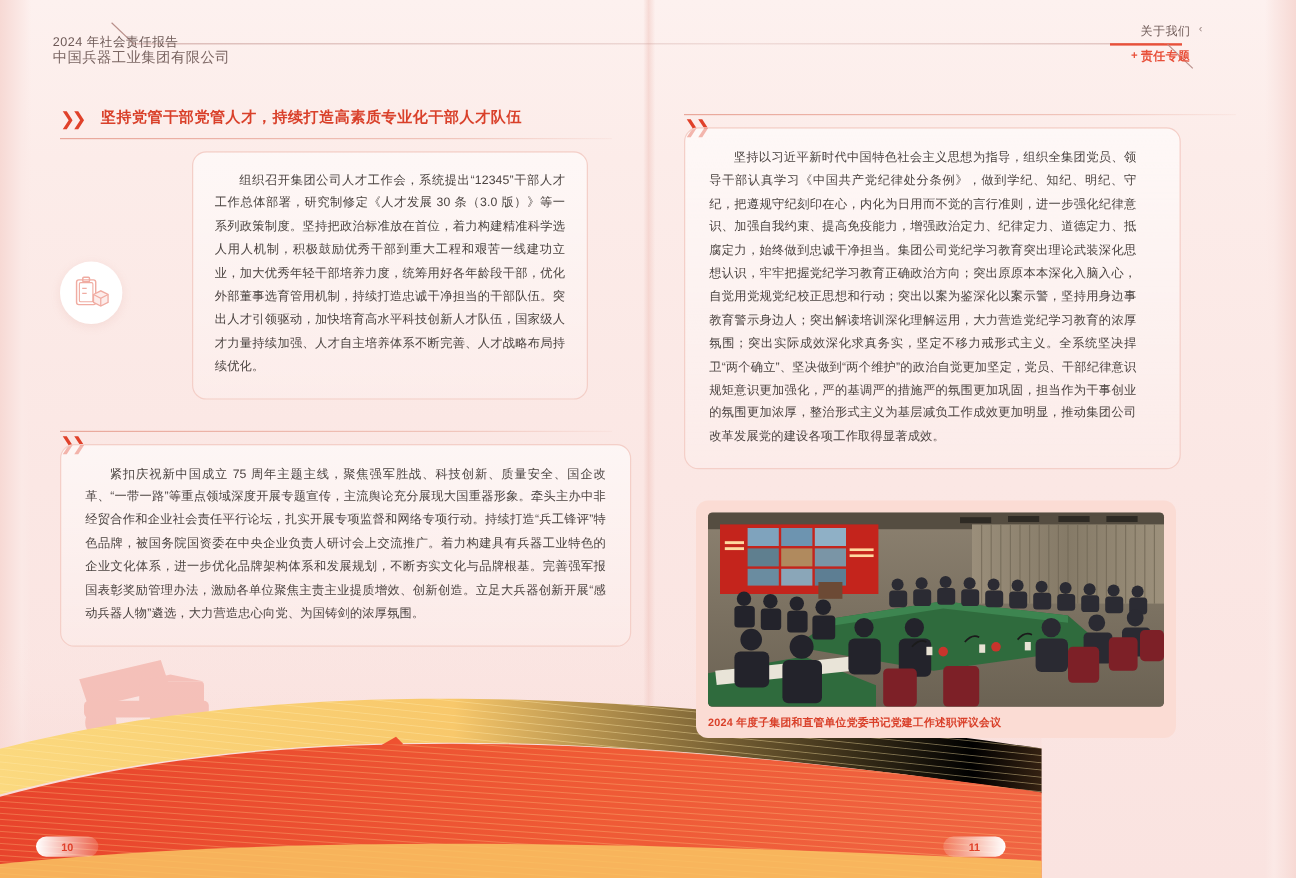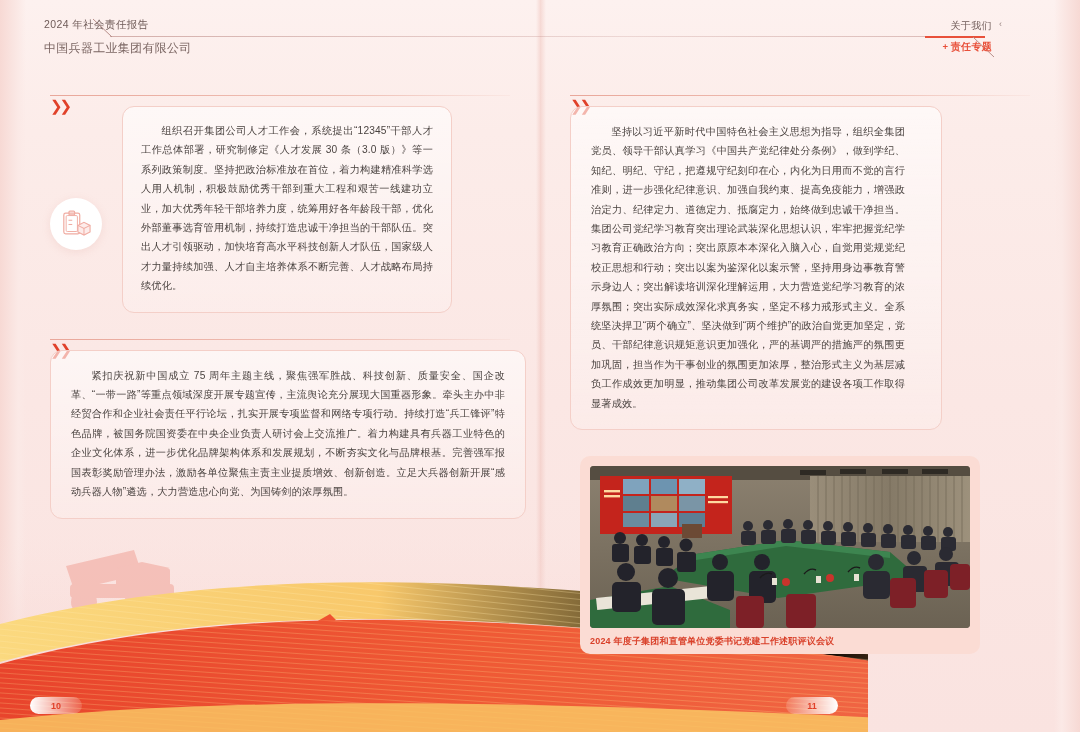--- a/index.html
+++ b/index.html
@@ -39,21 +39,21 @@
   .hdr-rule-red{
     position:absolute;left:925px;top:36px;width:60px;height:1.6px;background:#e8503a;
   }
   .hdr-slash-l{
     position:absolute;left:92px;top:18px;width:22px;height:20px;
   }
   .hdr-slash-r{
     position:absolute;left:972px;top:36px;width:24px;height:22px;
   }
   .hdr-title{
-    position:absolute;left:44px;top:18px;font-size:10.5px;color:#6e5a57;letter-spacing:.4px;
+    position:absolute;left:44px;top:28px;font-size:10.5px;color:#6e5a57;letter-spacing:.4px;
   }
   .hdr-sub{
     position:absolute;left:44px;top:40px;font-size:12px;color:#7b6663;letter-spacing:.3px;
   }
   .hdr-right-top{
     position:absolute;right:88px;top:19px;font-size:10px;color:#6e5a57;letter-spacing:.4px;margin-left:19px;
   }
   .hdr-chev{
     position:absolute;right:78px;top:19px;font-size:9px;color:#9a8683;
   }
@@ -90,30 +90,30 @@
     background:linear-gradient(180deg,rgba(255,255,255,.62),rgba(255,255,255,.18));
     box-sizing:border-box;
   }
   .card-body{
     font-size:10.2px;line-height:19.4px;color:#4a4340;text-align:justify;
     letter-spacing:.15px;
   }
   .card-body p{margin:0;text-indent:2em;}
 
   
-  .card1{margin-left:72px;width:330px;padding:14px 18px 16px 18px;}
+  .card1{margin-left:110px;width:330px;padding:14px 18px 16px 18px;}
   .icon-circle{
     position:absolute;left:0px;top:92px;width:52px;height:52px;border-radius:50%;
     background:#fff;box-shadow:0 2px 8px rgba(216,150,140,.18);
     display:flex;align-items:center;justify-content:center;
   }
   
   .card2{width:476px;padding:15px 20px 16px 20px;box-sizing:border-box;}
   
-  .card3{width:372px;padding:15px 36px 16px 20px;box-sizing:border-box;}
+  .card3{width:414px;padding:15px 36px 16px 20px;box-sizing:border-box;}
 
   .block2{margin-top:26px;}
 
   
   .photo-wrap{
     margin-top:26px;width:400px;margin-left:10px;
     background:#fbdcd4;border-radius:10px;padding:10px 10px 6px 10px;box-sizing:border-box;font-weight:bold;
   }
   .photo{
     width:380px;height:162px;border-radius:4px;overflow:hidden;position:relative;
@@ -162,20 +162,21 @@
     <div class="hdr-plus">+</div>
     <div class="hdr-right-bot">责任专题</div>
   </div>
 
   <div class="content">
 
     <div class="col col-left">
 
       <div class="sec-head">
         <div class="sec-arrows">❯❯</div>
+        <div class="sec-title">坚持党管干部党管人才，持续打造高素质专业化干部人才队伍</div>
         <div class="sec-underline"></div>
       </div>
 
       <div style="position:relative;">
         <div class="icon-circle">
           <svg width="30" height="30" viewBox="0 0 32 32">
             <rect x="3" y="4.5" width="17" height="22" rx="2" fill="none" stroke="#f0aca2" stroke-width="1.3"></rect>
             <rect x="5.5" y="7" width="12" height="17" rx="1.2" fill="none" stroke="#f0aca2" stroke-width="1"></rect>
             <rect x="8.5" y="2.2" width="6" height="4" rx="1" fill="none" stroke="#f0aca2" stroke-width="1.3"></rect>
             <line x1="8" y1="12" x2="12" y2="12" stroke="#f0aca2" stroke-width="1.1"></line>

